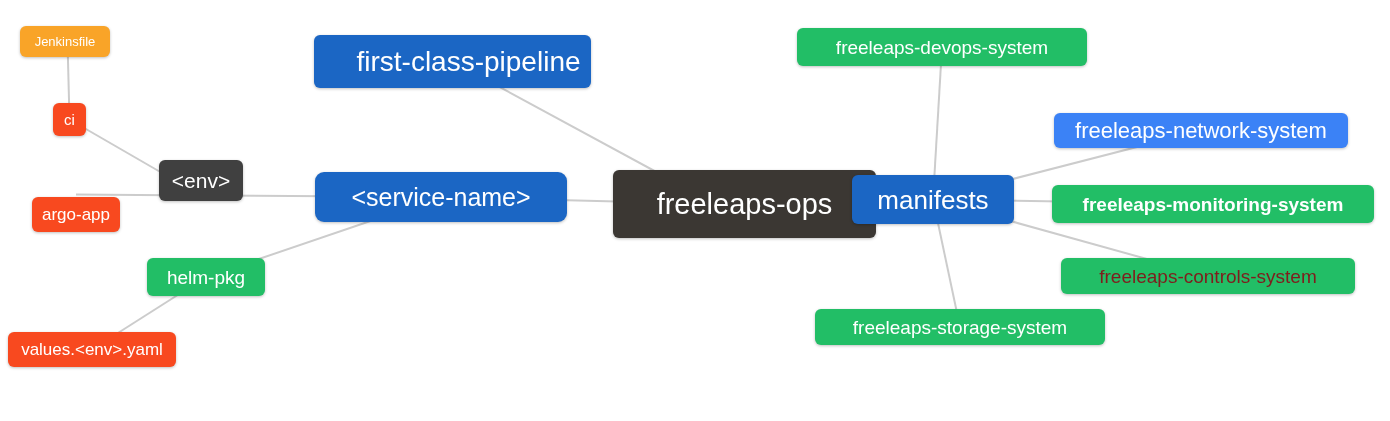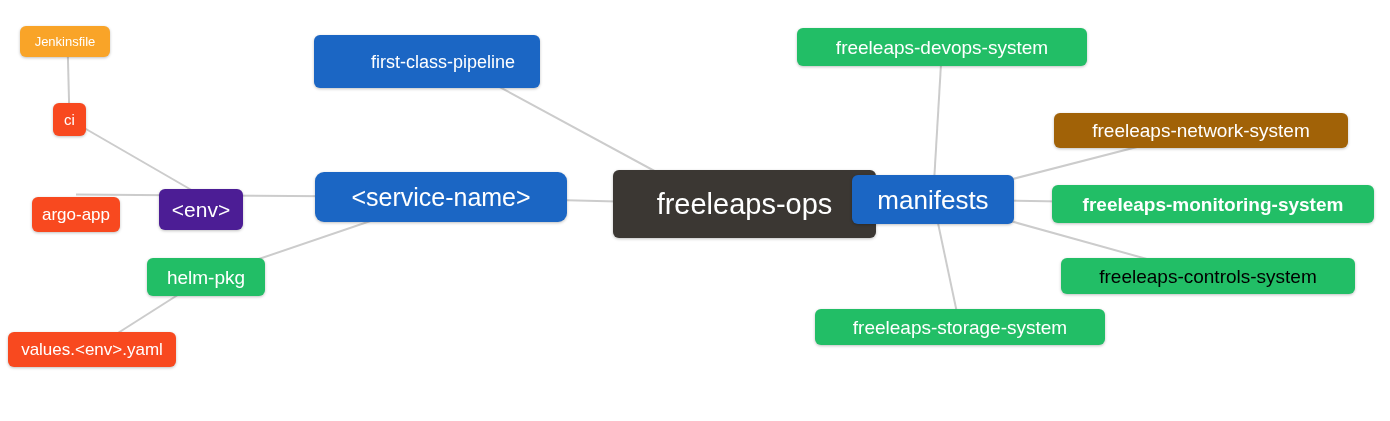--- a/index.html
+++ b/index.html
@@ -54,28 +54,28 @@
       <line x1="441" y1="197" x2="715.5" y2="204" stroke="#cccccc" stroke-width="2"></line>
       <line x1="715.5" y1="204" x2="933" y2="199.5" stroke="#cccccc" stroke-width="2"></line>
       <line x1="933" y1="199.5" x2="942" y2="47" stroke="#cccccc" stroke-width="2"></line>
       <line x1="933" y1="199.5" x2="1201" y2="130.5" stroke="#cccccc" stroke-width="2"></line>
       <line x1="933" y1="199.5" x2="1213" y2="204" stroke="#cccccc" stroke-width="2"></line>
       <line x1="933" y1="199.5" x2="1208" y2="276" stroke="#cccccc" stroke-width="2"></line>
       <line x1="933" y1="199.5" x2="960" y2="327" stroke="#cccccc" stroke-width="2"></line>
     </svg>
   <div>
       <div class="node" style="left: 584px; top: 170px; width: 263px; height: 68px; font-size: 29px; background: rgb(59, 55, 51); color: rgb(255, 255, 255); margin-left: 29px;">freeleaps-ops</div>
-      <div class="node" style="left: 314px; top: 35px; width: 226px; height: 53px; font-size: 18px; background: rgb(27, 102, 196); color: rgb(255, 255, 255); padding-left: 32px;">first-class-pipeline</div>
+      <div class="node" style="left: 314px; top: 35px; width: 277px; height: 53px; font-size: 28px; background: rgb(27, 102, 196); color: rgb(255, 255, 255); padding-left: 32px;">first-class-pipeline</div>
       <div class="node" style="left: 315px; top: 172px; width: 252px; height: 50px; font-size: 25px; background: rgb(27, 102, 196); color: rgb(255, 255, 255); border-radius: 9px;">&lt;service-name&gt;</div>
       <div class="node" style="left: 852px; top: 175px; width: 162px; height: 49px; font-size: 26px; background: rgb(27, 102, 196); color: rgb(255, 255, 255);">manifests</div>
-      <div class="node" style="left: 159px; top: 189px; width: 84px; height: 41px; font-size: 21px; background: #4c1d95; color: rgb(255, 255, 255);">&lt;env&gt;</div>
+      <div class="node" style="left: 159px; top: 160px; width: 84px; height: 41px; font-size: 21px; background: #404040; color: rgb(255, 255, 255);">&lt;env&gt;</div>
       <div class="node" style="left: 147px; top: 258px; width: 118px; height: 38px; font-size: 19px; background: rgb(34, 190, 102); color: rgb(255, 255, 255);">helm-pkg</div>
       <div class="node" style="left: 53px; top: 103px; width: 33px; height: 33px; font-size: 15px; background: rgb(248, 73, 31); color: rgb(255, 255, 255);">ci</div>
       <div class="node" style="left: 32px; top: 177px; width: 88px; height: 35px; font-size: 17px; background: rgb(248, 73, 31); color: rgb(255, 255, 255); margin-top: 20px;">argo-app</div>
       <div class="node" style="left: 8px; top: 332px; width: 168px; height: 35px; font-size: 17px; background: rgb(248, 73, 31); color: rgb(255, 255, 255);">values.&lt;env&gt;.yaml</div>
       <div class="node" style="left: 20px; top: 26px; width: 90px; height: 31px; font-size: 13px; background: rgb(249, 164, 40); color: rgb(255, 255, 255);">Jenkinsfile</div>
       <div class="node" style="left: 797px; top: 28px; width: 290px; height: 38px; font-size: 19px; background: rgb(34, 190, 102); color: rgb(255, 255, 255); text-align: right;">freeleaps-devops-system</div>
-      <div class="node" style="left: 1054px; top: 113px; width: 294px; height: 35px; font-size: 19px; background: #a16207; color: rgb(255, 255, 255);">freeleaps-network-system</div>
+      <div class="node" style="left: 1054px; top: 113px; width: 294px; height: 35px; font-size: 22px; background: #3b82f6; color: rgb(255, 255, 255);">freeleaps-network-system</div>
       <div class="node" style="left: 1052px; top: 185px; width: 322px; height: 38px; font-size: 19px; background: rgb(34, 190, 102); color: rgb(255, 255, 255); font-weight: bold;">freeleaps-monitoring-system</div>
-      <div class="node" style="left: 1061px; top: 258px; width: 294px; height: 36px; font-size: 19px; background: rgb(34, 190, 102); color: #000000;">freeleaps-controls-system</div>
+      <div class="node" style="left: 1061px; top: 258px; width: 294px; height: 36px; font-size: 19px; background: rgb(34, 190, 102); color: #7f1d1d;">freeleaps-controls-system</div>
       <div class="node" style="left: 815px; top: 309px; width: 290px; height: 36px; font-size: 19px; background: rgb(34, 190, 102); color: rgb(255, 255, 255);">freeleaps-storage-system</div>
     </div>
 </div>
 
 </body></html>

